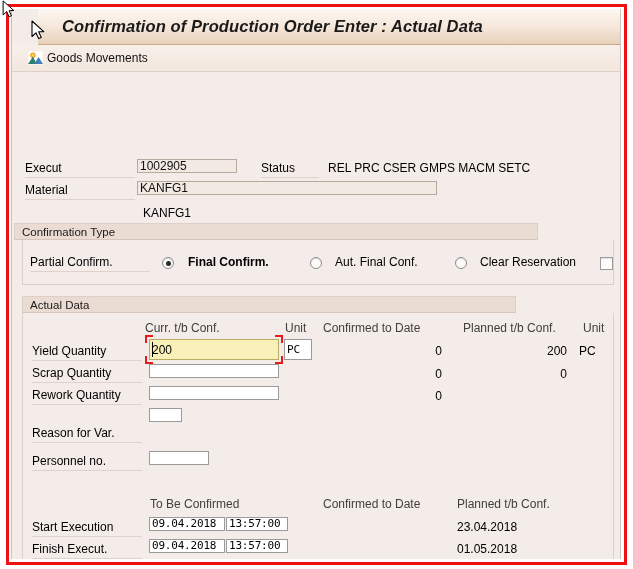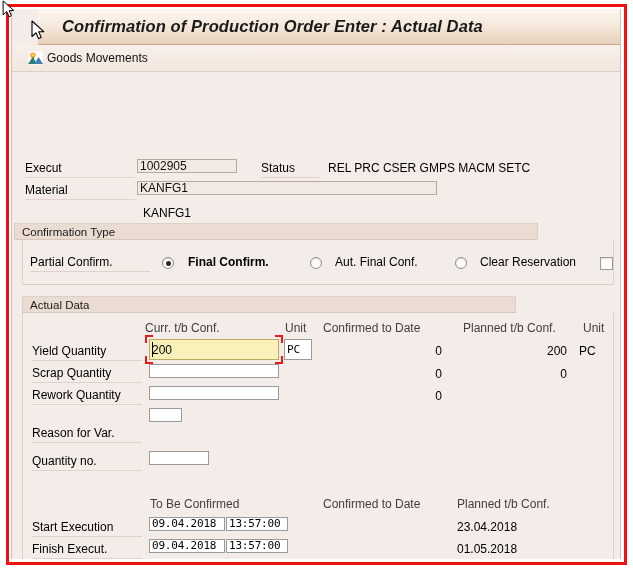--- a/index.html
+++ b/index.html
@@ -325,21 +325,21 @@
     <div class="value-text" style="left:380px; top:295px; width:50px;">0</div>
     <div class="value-text" style="left:505px; top:295px; width:50px;">0</div>
 
     <div class="f-label" style="left:20px; top:316px; width:110px;">Rework Quantity</div>
     <input class="sap-input" style="left: 137px; top: 314px; width: 130px;" value="">
     <div class="value-text" style="left:380px; top:317px; width:50px;">0</div>
 
     <div class="f-label" style="left:20px; top:338px; width:110px;margin-top:16px;">Reason for Var.</div>
     <input class="sap-input" style="left: 137px; top: 336px; width: 33px;" value="">
 
-    <div class="f-label" style="left:20px; top:382px; width:110px;">Quantity no.</div>
+    <div class="f-label" style="left:20px; top:382px; width:110px;">Personnel no.</div>
     <input class="sap-input" style="left: 137px; top: 379px; width: 60px;" value="">
 
     <div class="col-head" style="left:138px; top:425px;">To Be Confirmed</div>
     <div class="col-head" style="left:311px; top:425px;">Confirmed to Date</div>
     <div class="col-head" style="left:445px; top:425px;">Planned t/b Conf.</div>
 
     <div class="f-label" style="left:20px; top:448px; width:110px;">Start Execution</div>
     <input class="sap-input mono" style="left: 137px; top: 445px; width: 76px;" value="09.04.2018">
     <input class="sap-input mono" style="left: 214px; top: 445px; width: 62px;" value="13:57:00">
     <div class="plain-label" style="left:445px; top:448px;">23.04.2018</div>

